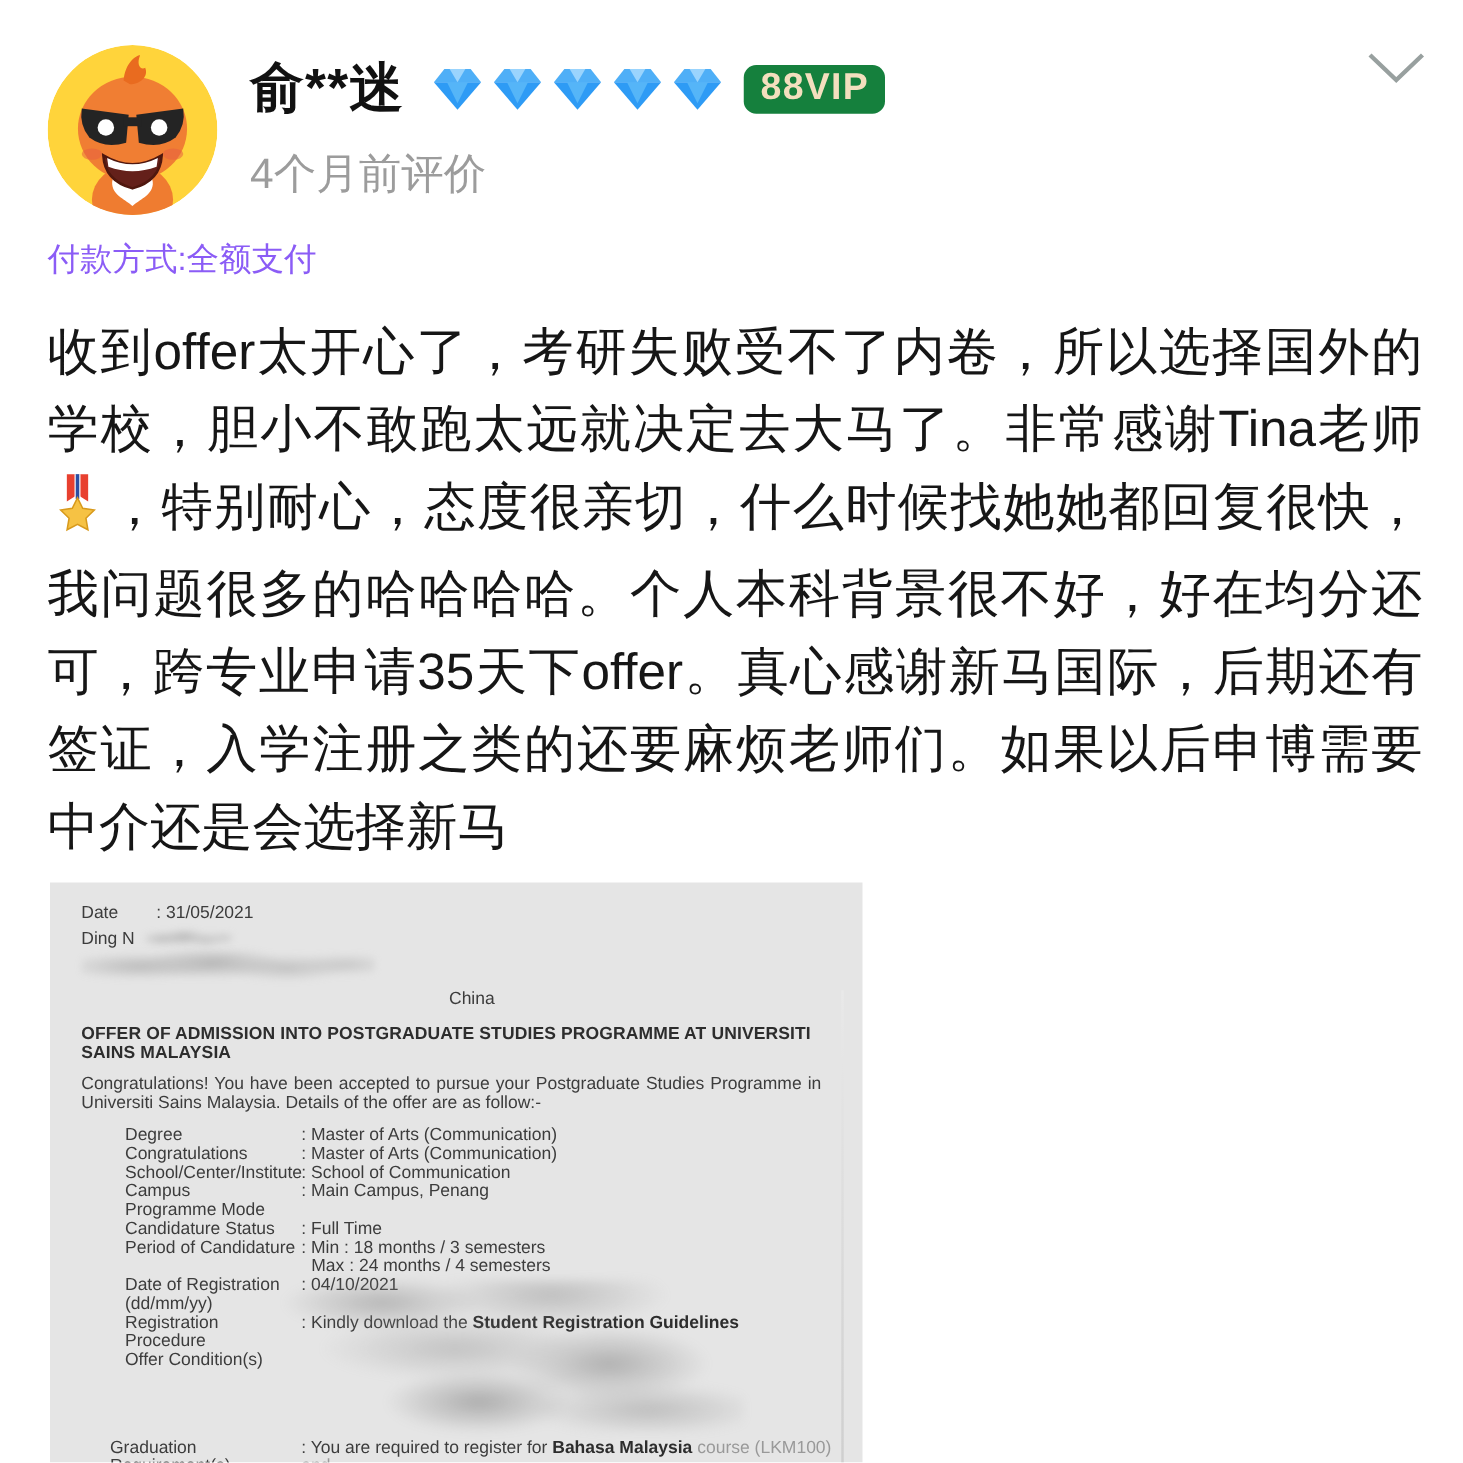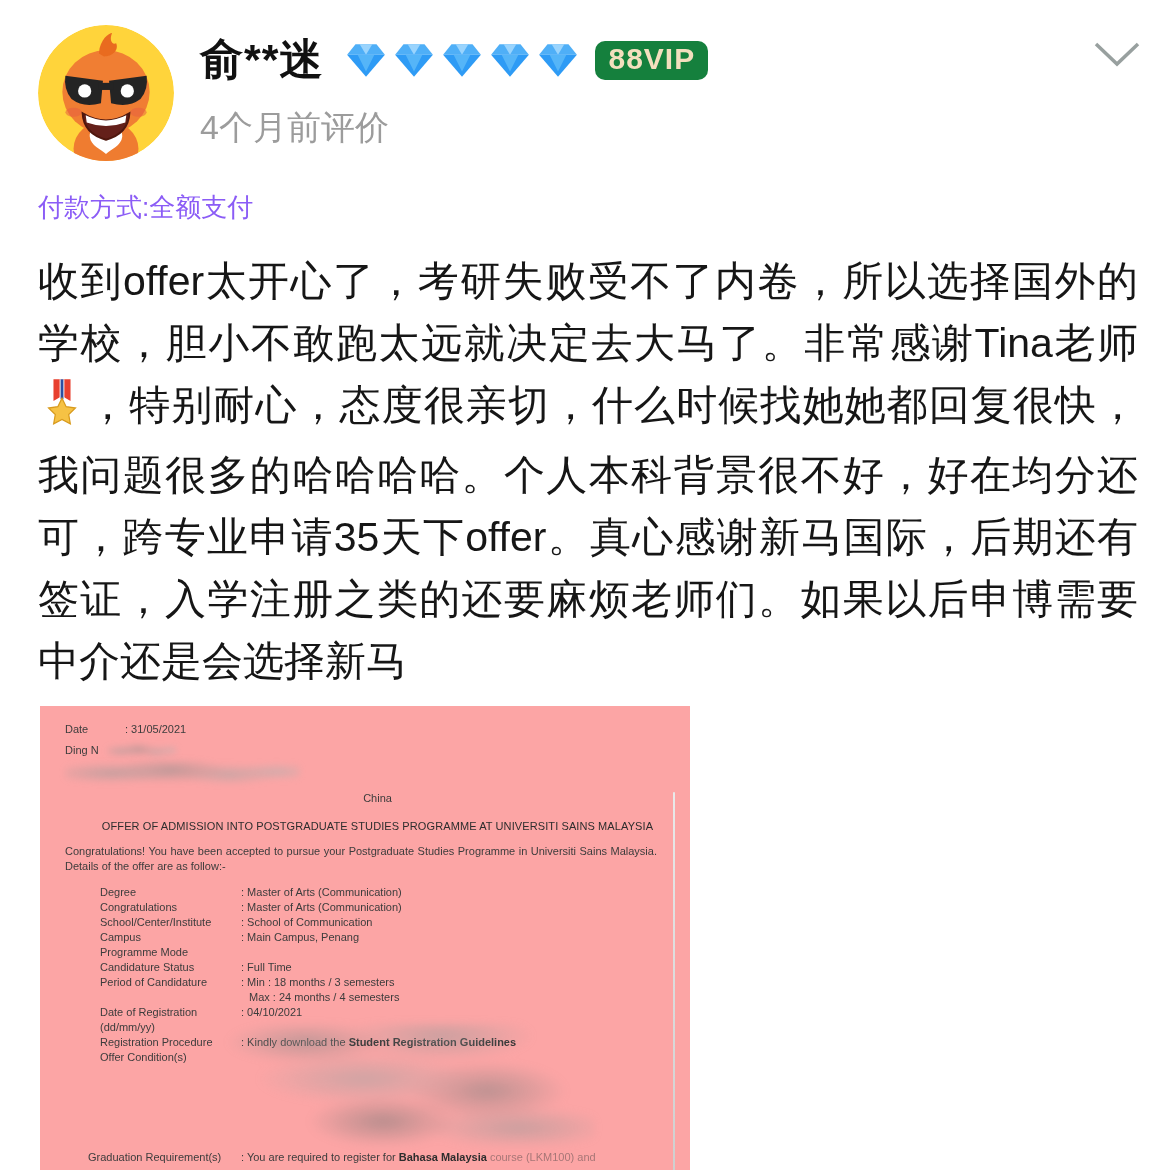--- a/index.html
+++ b/index.html
@@ -3,21 +3,21 @@
 <meta charset="utf-8">
 <style>
   html,body{margin:0;padding:0;}
   body{
     width:1170px;height:1170px;position:relative;overflow:hidden;
     background:#ffffff;
     font-family:"Liberation Sans","DejaVu Sans",sans-serif;
     -webkit-font-smoothing:antialiased;
   }
   
-  .header{position:absolute;left:38px;top:25px;display:flex;align-items:flex-start;}
+  .header{position:absolute;left:38px;top:36px;display:flex;align-items:flex-start;}
   .avatar{width:136px;height:136px;border-radius:50%;overflow:hidden;flex:0 0 auto;}
   .header-main{margin-left:26px;padding-top:6px;}
   .name-row{display:flex;align-items:center;}
   .username{font-size:43px;font-weight:700;color:#111;letter-spacing:1px;}
   .diamonds{display:flex;align-items:center;gap:6px;margin-left:22px;}
   .diamonds svg{display:block;}
   .vip-badge{
     margin-left:16px;background:#15803d;color:#f3dfbe;
     font-size:30px;font-weight:700;letter-spacing:1px;
     padding:3px 13px 6px 13px;border-radius:10px;line-height:1;
@@ -28,21 +28,21 @@
   .payment{position:absolute;left:38px;top:190px;font-size:26px;color:#8b5cf6;}
   .review-text{
     position:absolute;left:38px;top:250px;width:1100px;
     font-size:41px;line-height:62px;color:#161616;
     text-align:justify;word-break:break-word;
   }
   .medal{display:inline-block;vertical-align:-8px;margin:0 6px;}
   
   .document{
     position:absolute;left:40px;top:706px;width:650px;height:464px;
-    background:#fca5a5;color:#3c3c3c;font-size:11px;line-height:15px;
+    background:#e5e5e5;color:#3c3c3c;font-size:14px;line-height:15px;
     cursor:pointer;
   }
   .doc-inner{position:relative;padding:16px 0 0 25px;height:100%;box-sizing:border-box;}
   .doc-edge{
     position:absolute;right:15px;top:86px;bottom:0;width:2px;
     background:linear-gradient(#e9e9e9,#cfcfcf);border-radius:3px 3px 0 0;
   }
   .doc-row{display:flex;}
   .doc-date-label{width:60px;flex:0 0 auto;}
   .doc-name-line{margin-top:6px;display:flex;align-items:center;}
@@ -50,21 +50,21 @@
     background:
       radial-gradient(ellipse 40% 60% at 20% 50%, #9a9a9a 0%, transparent 70%),
       radial-gradient(ellipse 35% 70% at 45% 40%, #8d8d8d 0%, transparent 70%),
       radial-gradient(ellipse 30% 60% at 70% 55%, #a5a5a5 0%, transparent 70%),
       radial-gradient(ellipse 25% 50% at 90% 45%, #b0b0b0 0%, transparent 70%);
     filter:blur(3px);opacity:.55;
   }
   .smudge-name{width:70px;height:14px;margin-left:8px;}
   .smudge-address{width:235px;height:26px;margin-top:2px;margin-left:0;}
   .doc-country{margin-top:5px;text-align:center;}
-  .doc-title{margin-top:13px;font-weight:400;color:#2d2d2d;letter-spacing:.1px;text-align:center;}
+  .doc-title{margin-top:13px;font-weight:700;color:#2d2d2d;letter-spacing:.1px;}
   .doc-intro{margin-top:10px;width:592px;text-align:justify;}
   .doc-details{margin-top:11px;margin-left:12px;}
   .doc-details .doc-row{align-items:flex-start;}
   .doc-label{width:141px;flex:0 0 auto;padding-left:23px;}
   .doc-value{width:430px;}
   .doc-bold{font-weight:700;color:#2d2d2d;}
   .doc-faded{opacity:.45;}
   .redacted-block{
     position:absolute;left:170px;top:318px;width:385px;height:122px;
     background:

